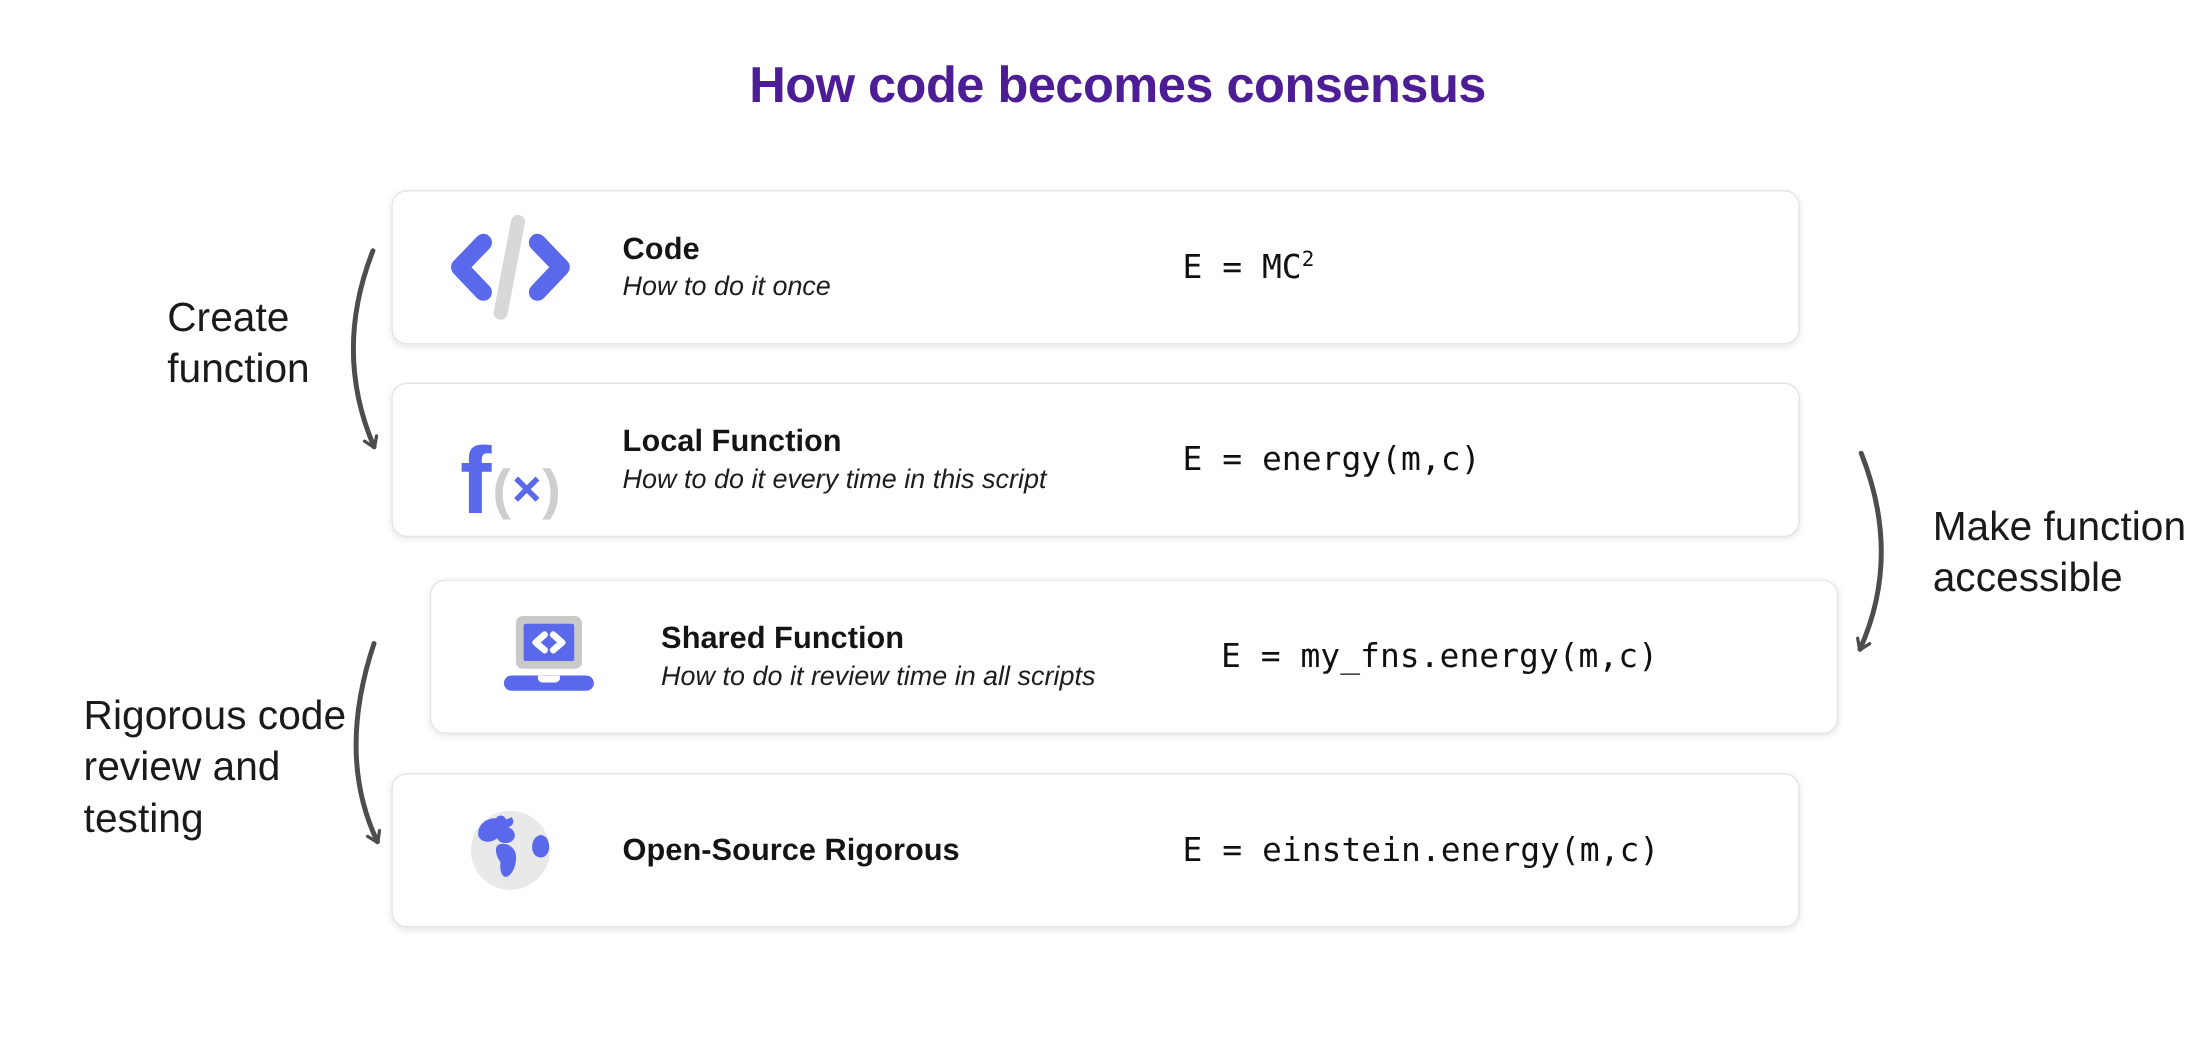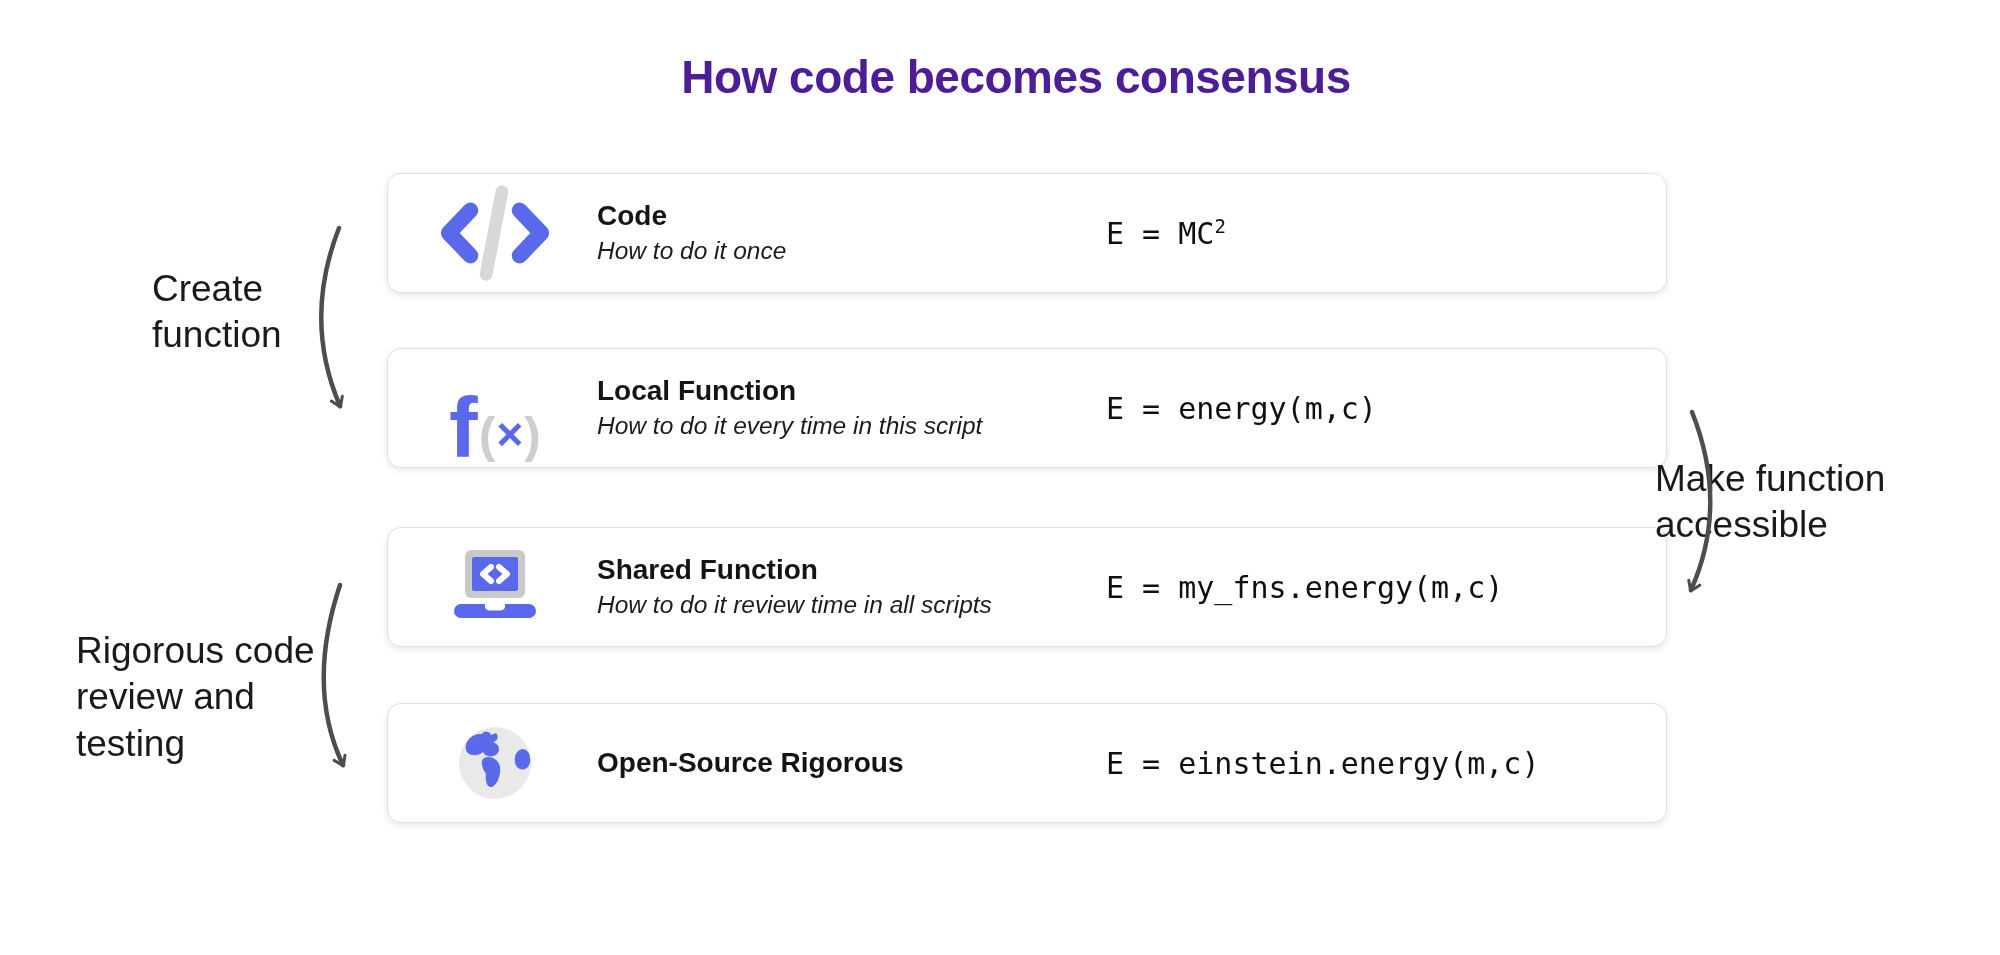--- a/index.html
+++ b/index.html
@@ -7,49 +7,49 @@
     width:2000px; height:955px; position:relative; overflow:hidden;
     font-family:"Liberation Sans", sans-serif; color:#141414;
     border-radius:28px;
   }
   .page-title {
     position:absolute; left:375px; top:50px; width:1282px;
     text-align:center; font-size:46px; font-weight:bold; color:#4c1d95;
     letter-spacing:-0.5px;
   }
   .card {
-    position:absolute; left:387px; width:1280px; height:120px;
+    position:absolute; left:356px; width:1280px; height:140px;
     background:#fff; border:1.5px solid #e1e1e1; border-radius:14px;
     box-shadow:0 2px 7px rgba(0,0,0,0.10);
     box-sizing:border-box;
   }
   .card.c1 { top:173px; }
   .card.c2 { top:348px; }
-  .card.c3 { top:527px; }
+  .card.c3 { top:527px;margin-left:35px; }
   .card.c4 { top:703px; }
   .icon-box {
     position:absolute; left:42px; top:0; width:130px; height:100%;
     display:flex; align-items:center; justify-content:center;
   }
   .text-block {
     position:absolute; left:209px; top:50%; transform:translateY(-50%);
   }
   .card-title { font-size:28px; font-weight:bold; color:#141414; line-height:1.15; }
   .card-sub   { font-size:24.5px; font-style:italic; color:#1c1c1c; margin-top:5px; }
   .formula {
     position:absolute; left:718px; top:50%; transform:translateY(-50%);
     font-family:"DejaVu Sans Mono", monospace; font-size:30px; color:#101010;
     white-space:pre;
   }
   .formula sup { font-size:19px; vertical-align:super; line-height:0; }
   .note {
     position:absolute; font-size:37px; color:#1a1a1a; line-height:1.25;
   }
   .note.create   { left:152px;  top:266px; }
-  .note.access   { left:1655px; top:456px; }
+  .note.access   { left:1757px; top:456px; }
   .note.rigorous { left:76px;   top:628px; }
   .arrow-svg { position:absolute; overflow:visible; }
   .arrow-svg.a1 { left:298px;  top:218px; }
   .arrow-svg.a2 { left:1680px; top:402px; }
   .arrow-svg.a3 { left:300px;  top:575px; }
   
   .fx-icon { display:flex; align-items:flex-end; justify-content:center; height:100px; }
   .fx-f {
     font-size:86px; font-weight:bold; line-height:0.92;
     transform:translateY(9px); margin-right:1px;

